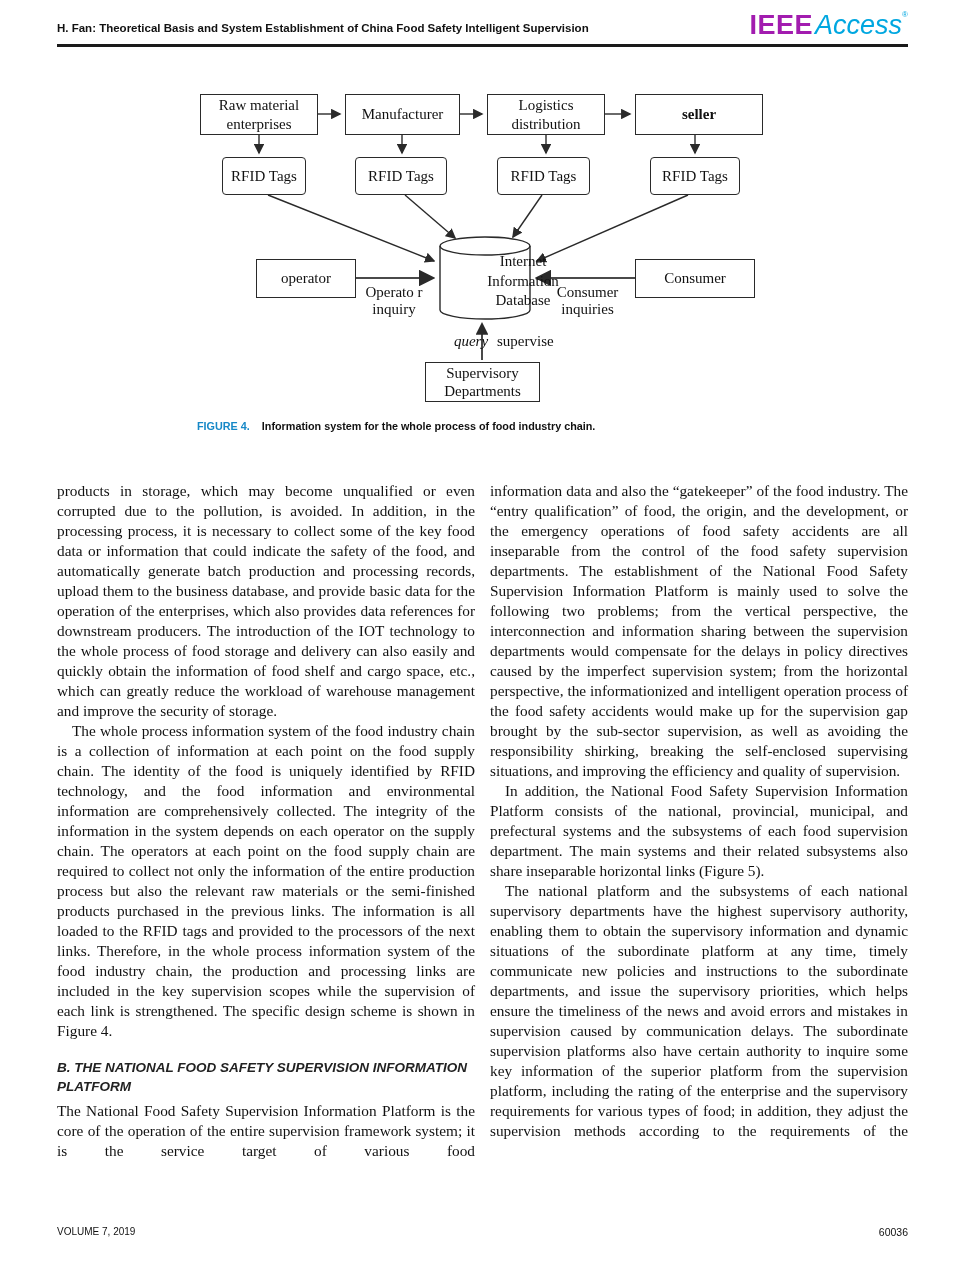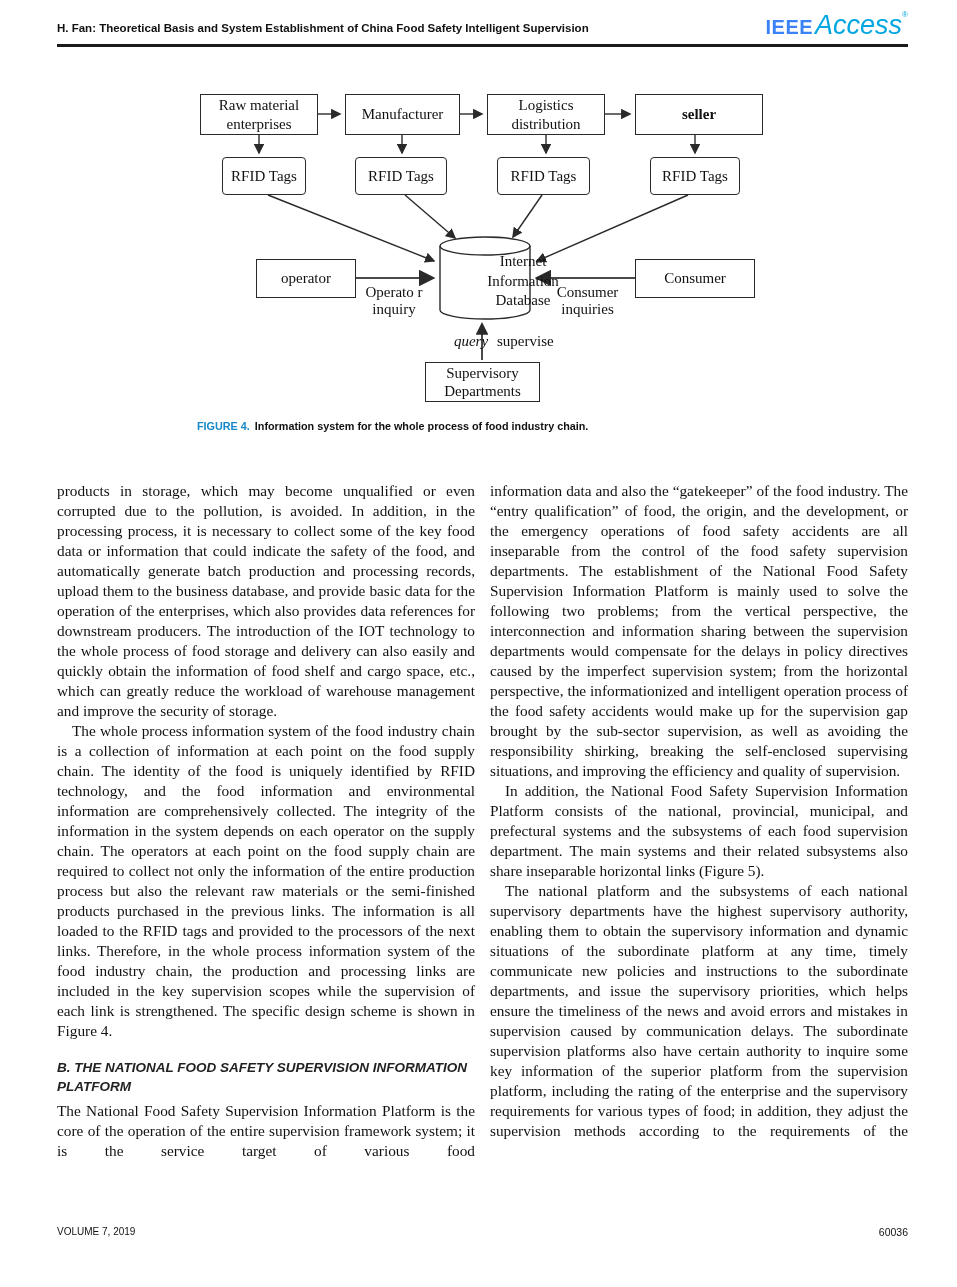--- a/index.html
+++ b/index.html
@@ -2,34 +2,34 @@
 <html><head>
 <meta charset="utf-8">
 <style>
   html,body{margin:0;padding:0;background:#ffffff;}
   .page{position:relative;width:957px;height:1287px;background:#ffffff;overflow:hidden;
         font-family:"Liberation Serif",serif;color:#111;}
   
   .running-title{position:absolute;left:57px;top:22px;font-family:"Liberation Sans",sans-serif;
         font-size:11.5px;font-weight:700;color:#111;}
   .logo{position:absolute;right:49px;top:10px;font-family:"Liberation Sans",sans-serif;white-space:nowrap;}
-  .logo .ieee{font-size:20px;font-weight:800;color:#3b82f6;letter-spacing:.5px;}
+  .logo .ieee{font-size:27px;font-weight:800;color:#a21caf;letter-spacing:.5px;}
   .logo .access{font-size:27px;font-style:italic;font-weight:400;color:#00a7e0;margin-left:2px;}
   .logo .mark{font-size:8px;color:#00a7e0;vertical-align:top;}
   .header-rule{position:absolute;left:57px;top:44px;width:851px;height:2.5px;background:#1a1a1a;}
   
   .fig-svg{position:absolute;left:0;top:0;width:957px;height:420px;}
   .node{position:absolute;display:flex;align-items:center;justify-content:center;text-align:center;
         border:1.5px solid #2a2a2a;background:#fff;font-size:15px;line-height:1.22;box-sizing:border-box;}
   .rounded{border-radius:4px;}
   .dbtext{position:absolute;text-align:center;font-size:15px;line-height:1.3;padding-left:38px;}
   .edge-label{position:absolute;font-size:15px;line-height:1.15;text-align:center;}
   .caption{position:absolute;left:197px;top:420px;width:560px;font-family:"Liberation Sans",sans-serif;
         font-size:10.8px;font-weight:700;color:#111;}
-  .caption .figlabel{color:#1688c7;margin-right:5px;}
+  .caption .figlabel{color:#1688c7;margin-right:12px;}
   
   .col{position:absolute;top:481px;width:418px;font-size:15.3px;line-height:20px;text-align:justify;}
   .col-left{left:57px;}
   .col-right{left:490px;}
   .col p{margin:0;}
   .col p.indent{text-indent:15px;}
   .col p.cont{text-align-last:justify;}
   .subhead{font-family:"Liberation Sans",sans-serif;font-weight:700;font-style:italic;
         font-size:13.5px;line-height:19px;color:#222;margin:17px 0 5px 0 !important;text-align:left;}
   

